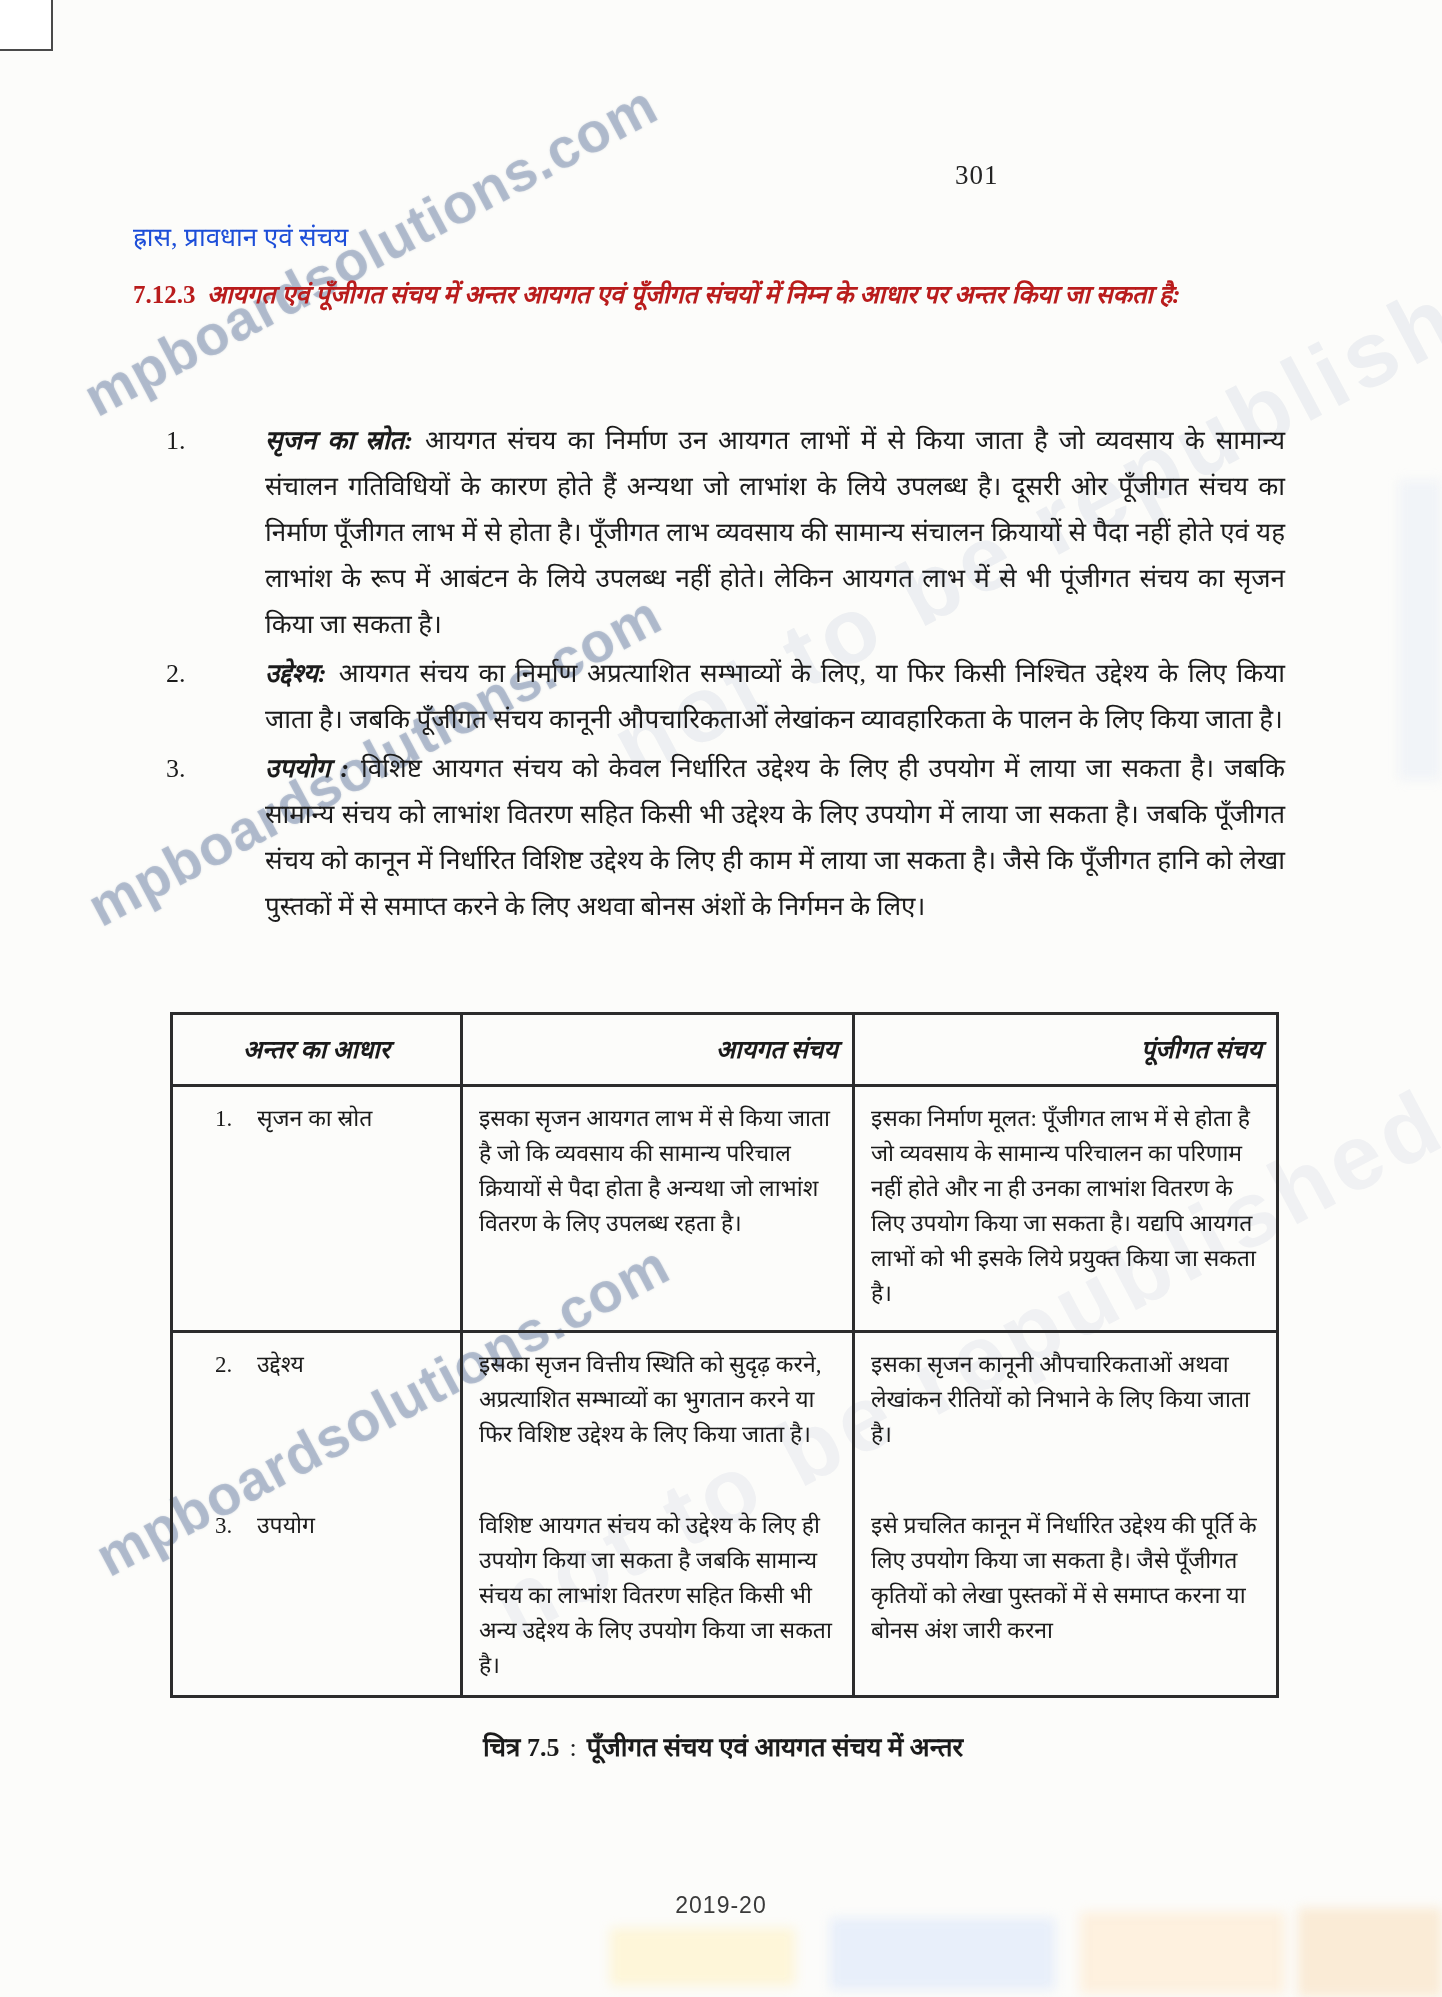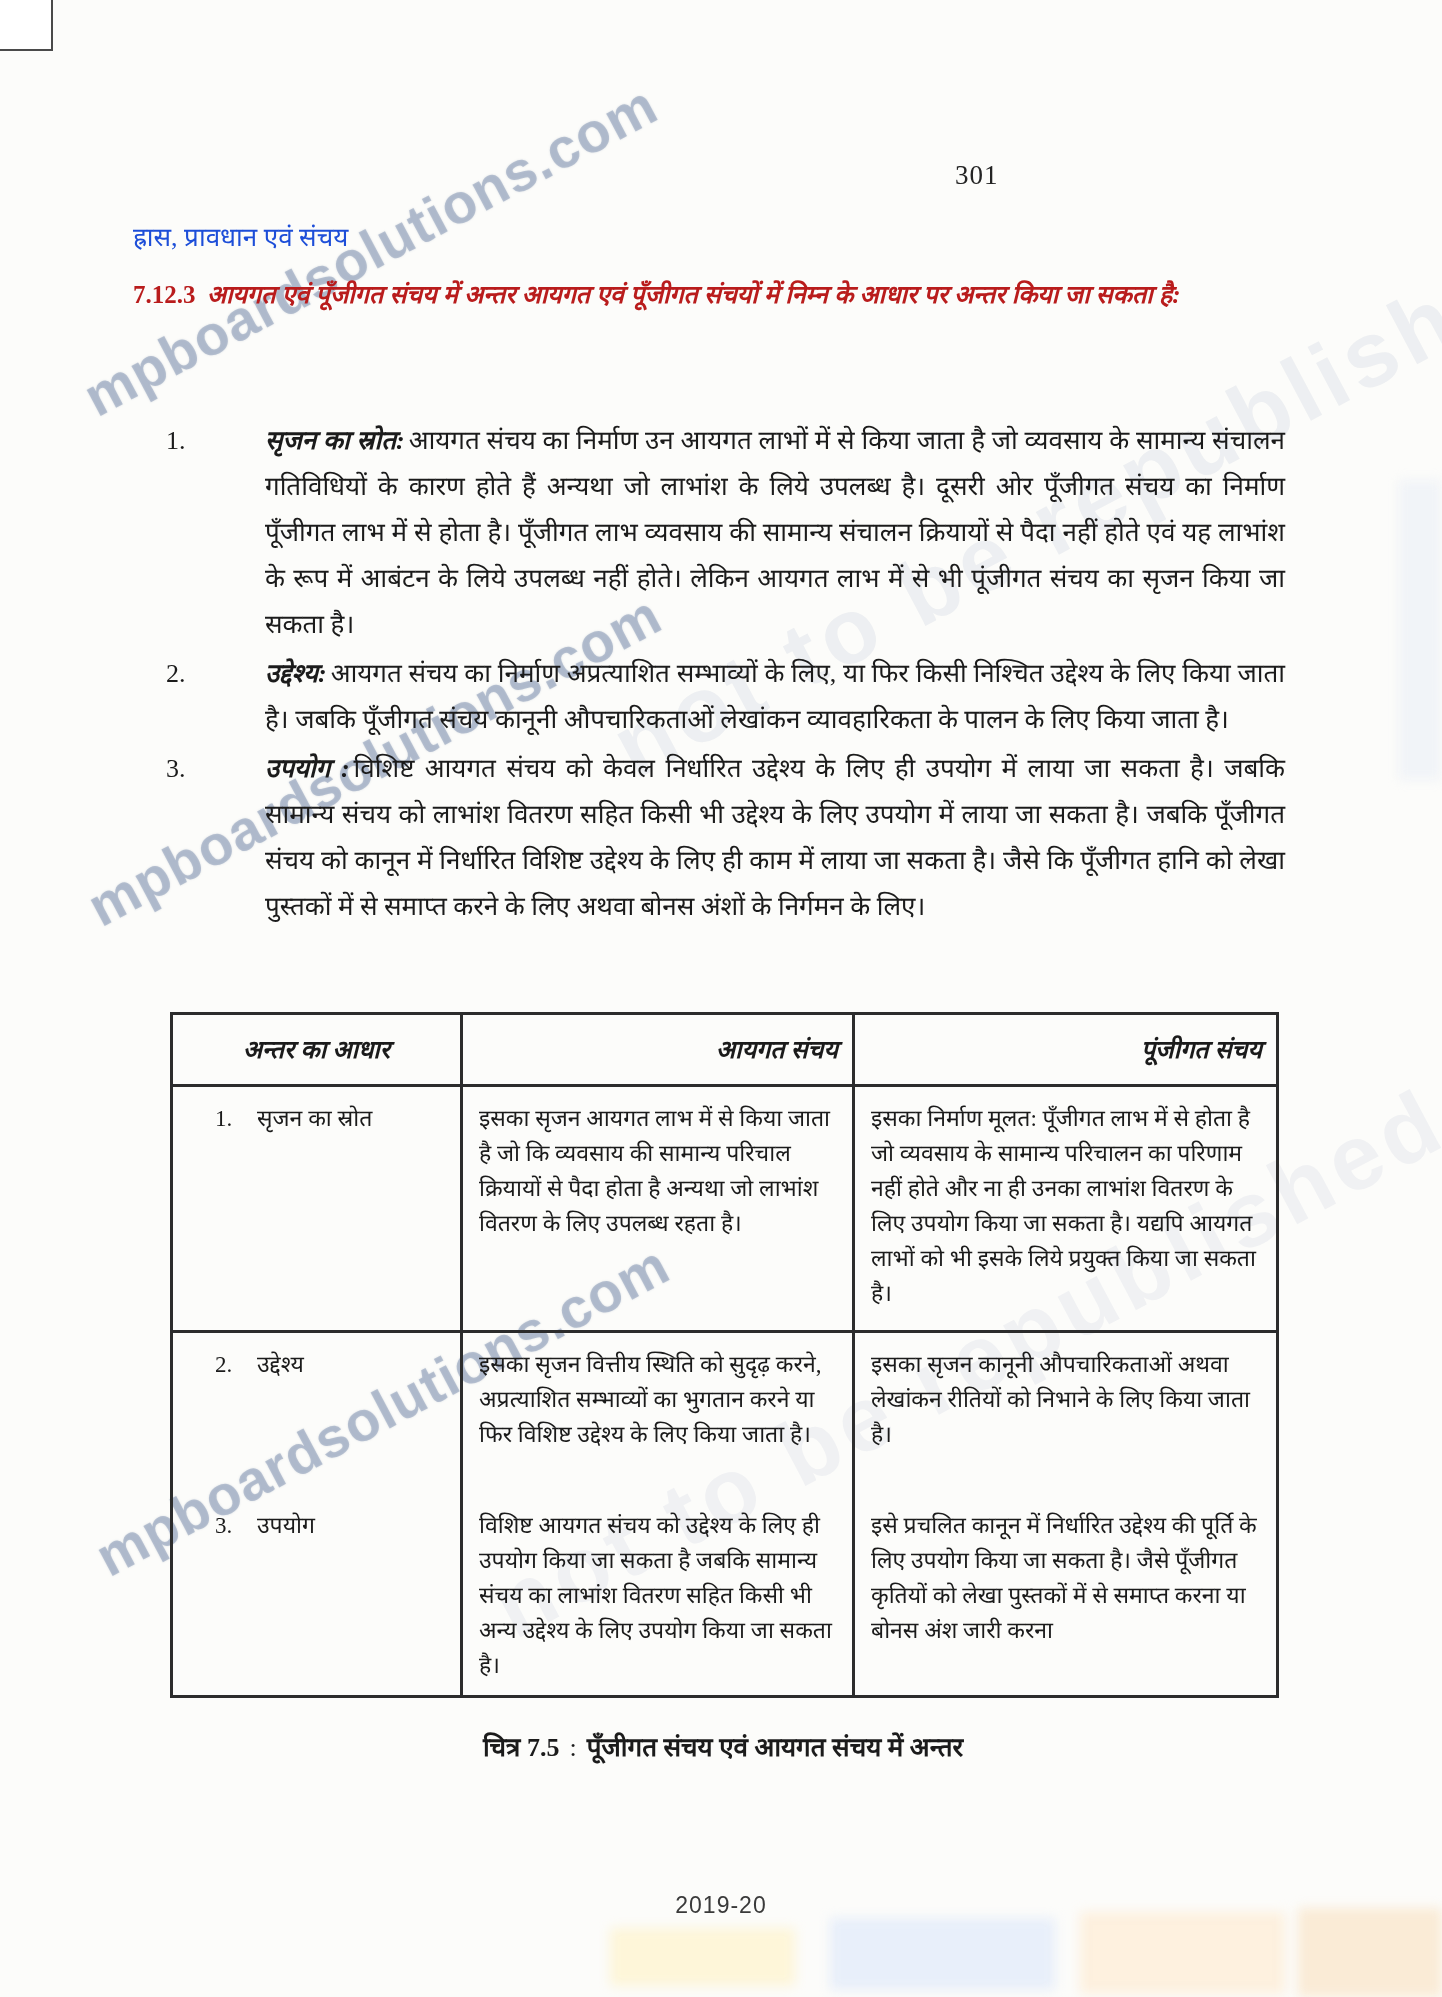--- a/index.html
+++ b/index.html
@@ -44,21 +44,21 @@
     position:absolute;left:133px;top:418px;width:1152px;
   }
   .num-item{
     display:flex;align-items:flex-start;
     font-size:26px;line-height:46px;margin-bottom:3px;color:#1b1b1b;
   }
   .num-item .item-num{
     flex:0 0 132px;padding-left:33px;box-sizing:border-box;
   }
   .num-item .item-body{flex:1;text-align:justify;}
-  .num-item .term{font-weight:700;font-style:italic;margin-right:4px;}
+  .num-item .term{font-weight:700;font-style:italic;margin-right:12px;}
   
   .lower-block{
     position:absolute;left:170px;top:1012px;width:1106px;
   }
   table.cmp{
     width:100%;border-collapse:collapse;table-layout:fixed;
     font-size:23px;line-height:35px;color:#1b1b1b;
     border:3px solid #b91c1c;
   }
   table.cmp col.c1{width:290px;}

